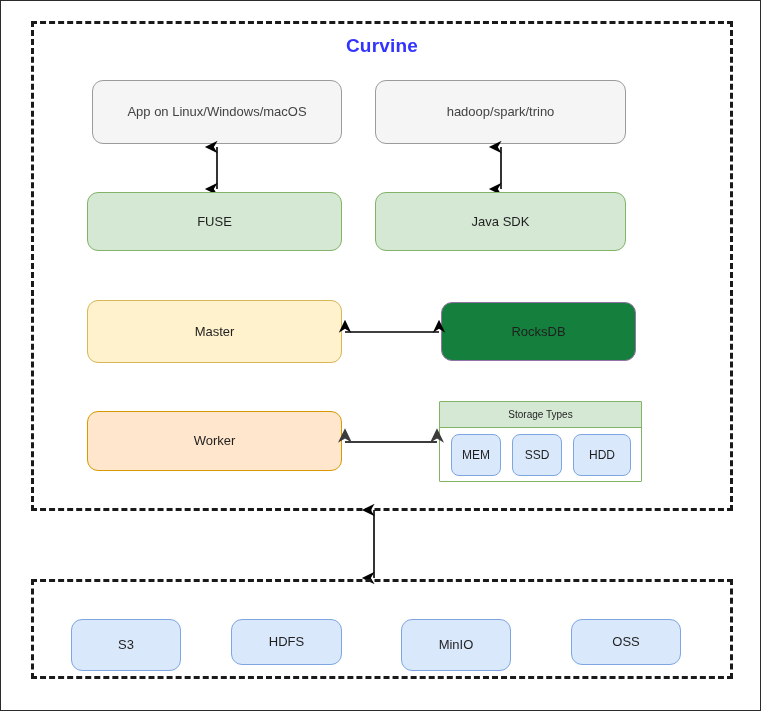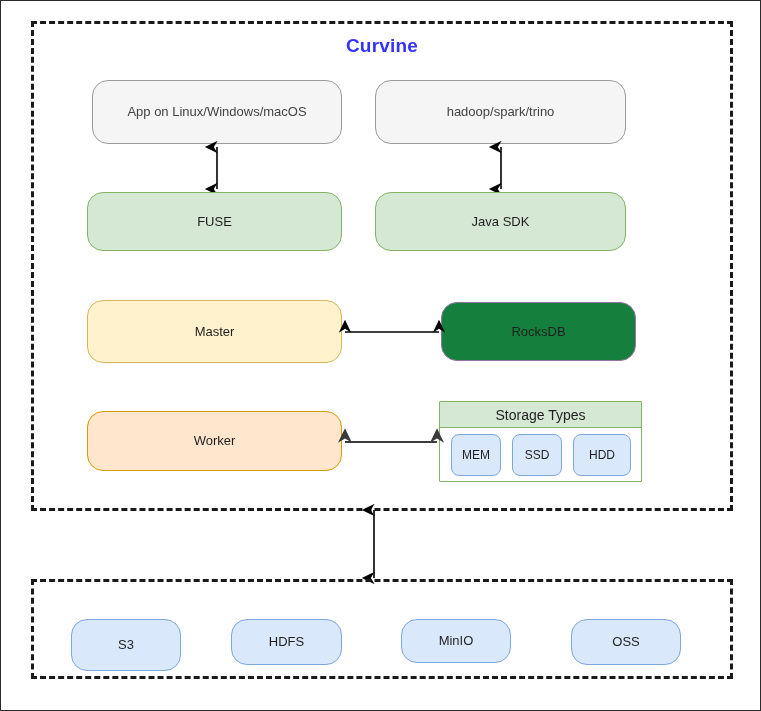--- a/index.html
+++ b/index.html
@@ -33,21 +33,21 @@
     color: #3333ff;
     letter-spacing: 0.2px;
     white-space: nowrap;
   }
   .node {
     position: absolute;
     box-sizing: border-box;
     display: flex;
     align-items: center;
     justify-content: center;
-    border-radius: 16px;
+    border-radius: 11px;
     border-style: solid;
     border-width: 1px;
     font-size: 13px;
     color: #1f1f1f;
     text-align: center;
     line-height: 1.2;
     padding: 0 6px;
   }
   .node.gray {
     background: #f5f5f5;
@@ -82,21 +82,21 @@
     border-radius: 1px;
   }
   .storage-group-header {
     box-sizing: border-box;
     height: 26px;
     background: #d5e8d4;
     border-bottom: 1px solid #82b366;
     display: flex;
     align-items: center;
     justify-content: center;
-    font-size: 14px;
+    font-size: 10px;
     color: #1f1f1f;
   }
   .storage-chips {
     position: relative;
     height: calc(100% - 26px);
   }
   .chip {
     position: absolute;
     box-sizing: border-box;
     display: flex;
@@ -205,17 +205,17 @@
     </defs>
     <line x1="11" y1="74" x2="11" y2="6" stroke="#000000" stroke-width="1.6" marker-start="url(#ah-dn-3)" marker-end="url(#ah-up-3)"></line>
   </svg>
 
   <div class="dashed-region" style="left:30px; top:578px; width:702px; height:100px;"></div>
 
   <div class="node blue" style="left:70px; top:618px; width:110px; height:52px;">S3</div>
 
   <div class="node blue" style="left:230px; top:618px; width:111px; height:46px;">HDFS</div>
 
-  <div class="node blue" style="left:400px; top:618px; width:110px; height:44px;">MinIO</div>
+  <div class="node blue" style="left:400px; top:618px; width:110px; height:52px;">MinIO</div>
 
   <div class="node blue" style="left:570px; top:618px; width:110px; height:46px;">OSS</div>
 
 </div>
 
 </body></html>

